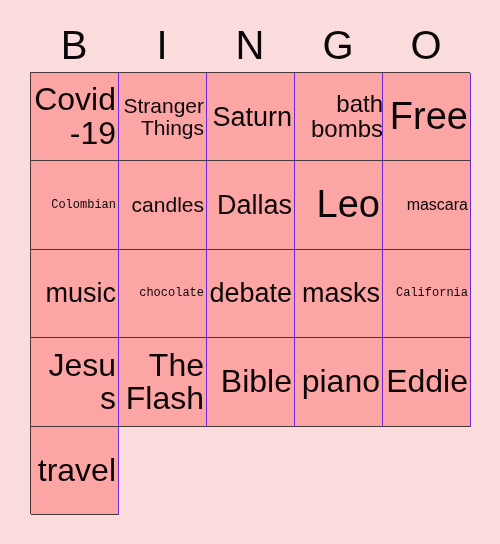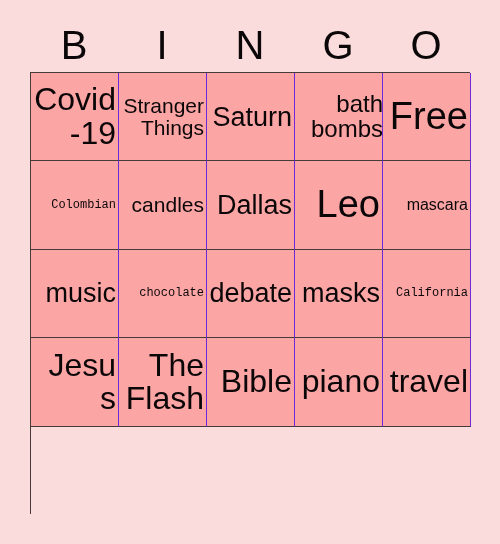--- a/index.html
+++ b/index.html
@@ -146,17 +146,20 @@
       <div class="cell s-xxl">
         <span class="txt">The Flash</span>
       </div>
       <div class="cell s-xxl">
         <span class="txt">Bible</span>
       </div>
       <div class="cell s-xxl">
         <span class="txt">piano</span>
       </div>
       <div class="cell s-xxl">
+        <span class="txt">Eddie</span>
+      </div>
+      <div class="cell s-xxl">
         <span class="txt">travel</span>
       </div>
     </div>
 
 </div>
 
 </body></html>

